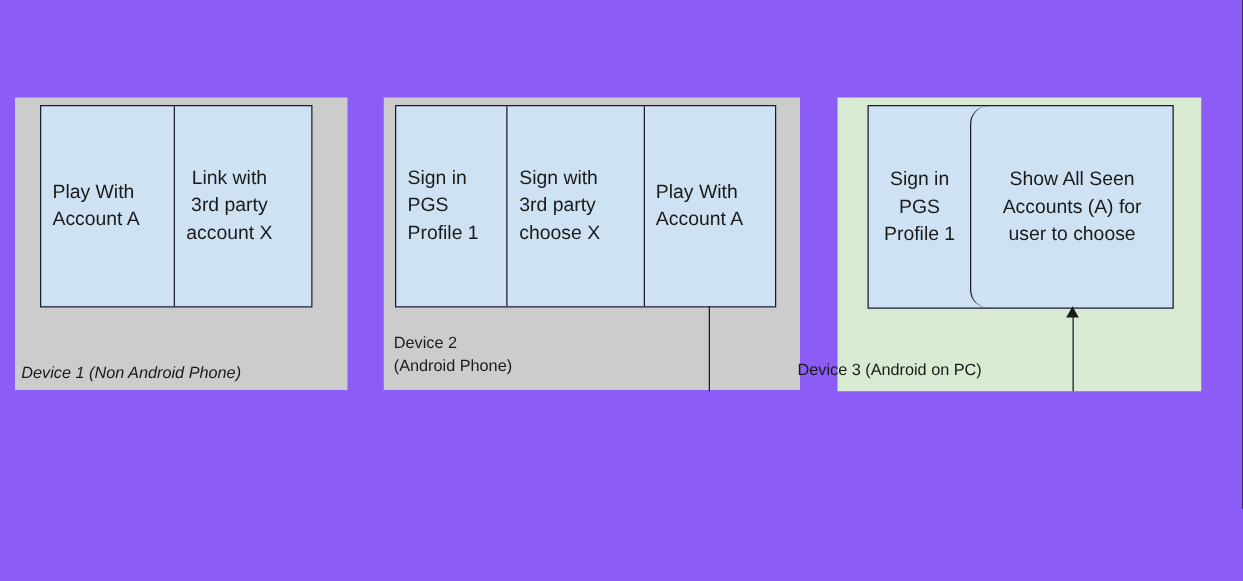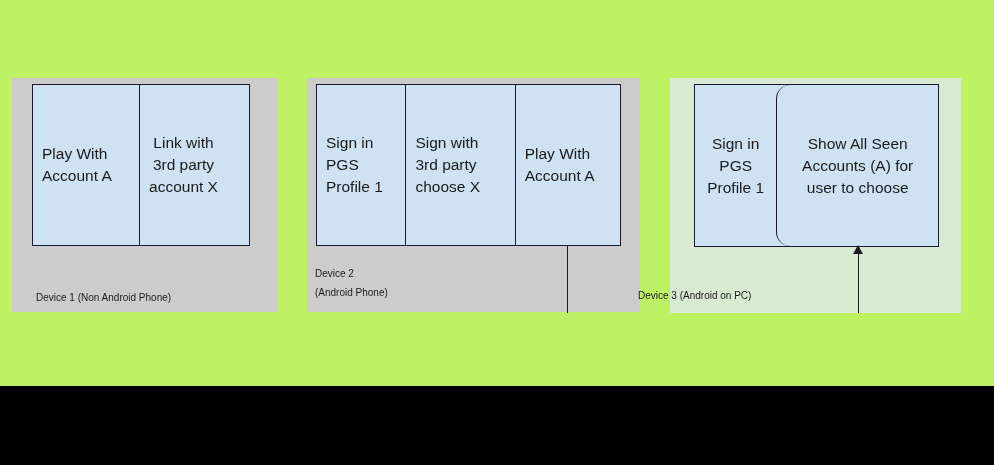--- a/index.html
+++ b/index.html
@@ -13,22 +13,22 @@
     height: 465px;
     position: relative;
     overflow: hidden;
     font-family: "Liberation Sans", sans-serif;
   }
   .canvas {
     position: absolute;
     left: 0;
     top: 0;
     width: 994px;
-    height: 386px;
-    background: #bef264;
+    height: 465px;
+    background: #8b5cf6;
   }
   
   .panel {
     position: absolute;
     box-sizing: border-box;
   }
   .panel-1 {
     left: 12px;  top: 78px;
     width: 266px; height: 234px;
     background: #CCCCCC;
@@ -40,26 +40,26 @@
   }
   .panel-3 {
     left: 670px; top: 78px;
     width: 291px; height: 235px;
     background: #D9EAD3;
   }
   
   .panel-label {
     position: absolute;
     color: #1A1A1A;
-    font-size: 10px;
+    font-size: 13px;
     line-height: 19px;
     white-space: pre-line;
     letter-spacing: 0px;
   }
-  .label-1 { left: 36px;  top: 288px; }
+  .label-1 { left: 17px;  top: 288px; font-style: italic; }
   .label-2 { left: 315px; top: 264px; }
   .label-3 { left: 638px; top: 286px; }
 
   
   .boxrow {
     position: absolute;
     display: flex;
     box-sizing: border-box;
     background: #CFE2F3;
     border: 1.4px solid #1A1A2E;

